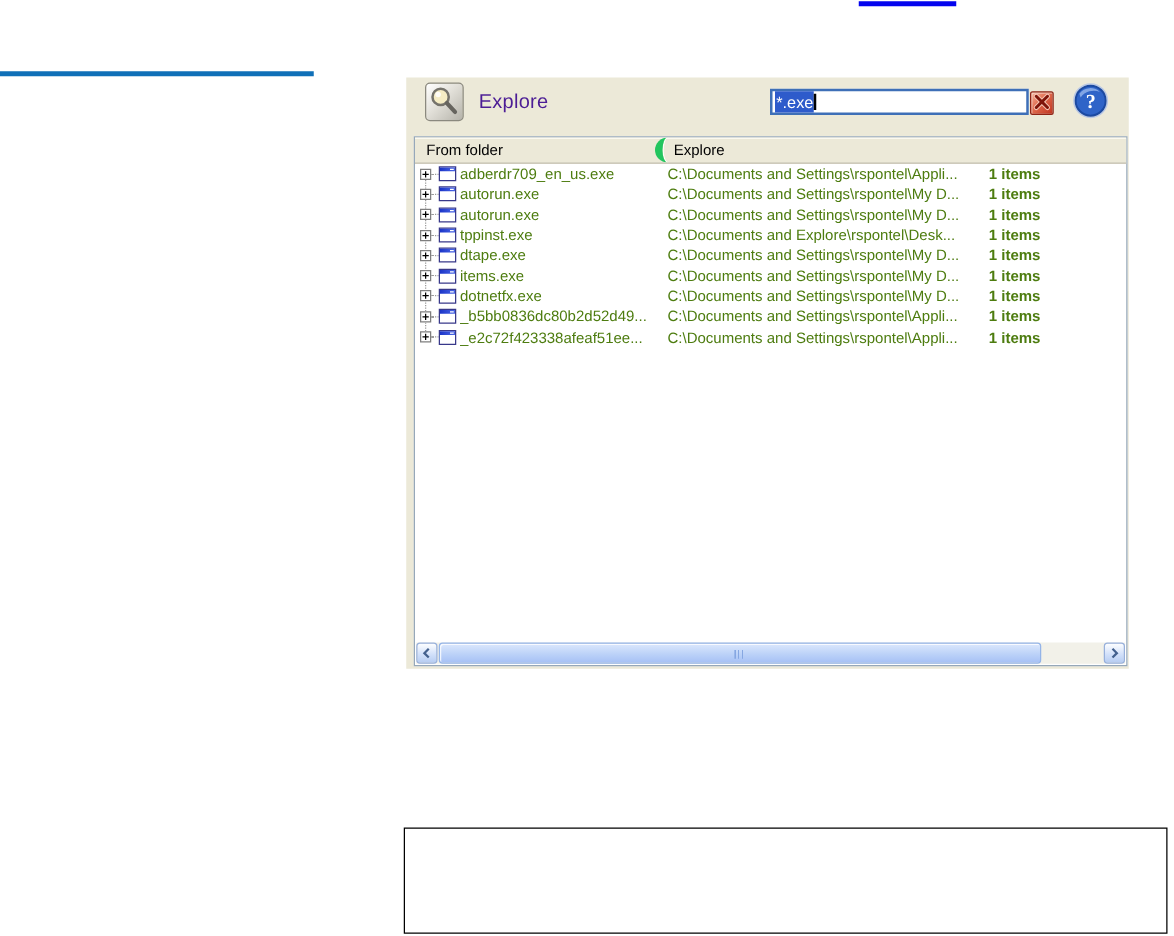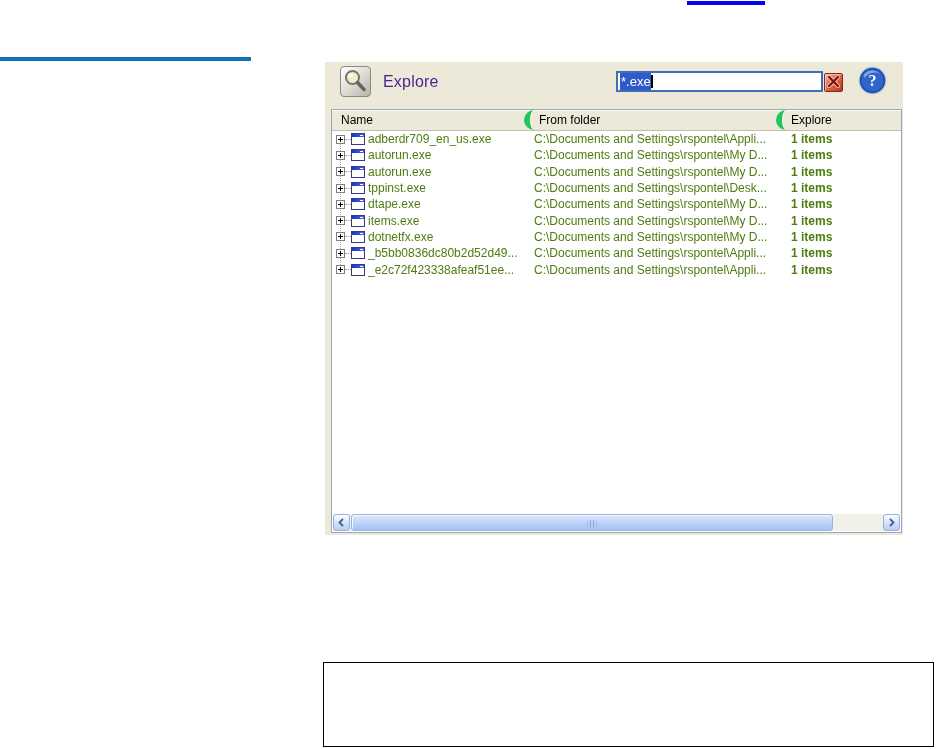--- a/index.html
+++ b/index.html
@@ -134,21 +134,20 @@
     <svg width="29" height="29" viewBox="0 0 29 29">
       <circle cx="14.5" cy="14.5" r="13.4" fill="none" stroke="#b9c8e6" stroke-width="1.2"></circle>
       <circle cx="14.5" cy="14.5" r="12" fill="#2f64c8" stroke="#1c4aa2" stroke-width="1.6"></circle>
       <path d="M5.5 9 A11 11 0 0 1 22 7.5 A13 13 0 0 0 6.5 12 Z" fill="#8fb0ea" opacity="0.85"></path>
       <text x="14.5" y="20" text-anchor="middle" font-family="Liberation Serif, serif" font-size="16" font-weight="bold" fill="#ffffff">?</text>
     </svg>
   </button>
 
   <div class="list">
     <div class="cols">
-      <div class="col">Name</div>
       <div class="col">From folder</div>
       <div class="col">Explore</div>
     </div>
 
     <div class="rows">
       <div class="treeline"></div>
     <div class="row">
     <div class="name-cell">
       <span class="plus"></span>
       <span class="dash"></span>
@@ -178,21 +177,21 @@
     <div class="folder-cell">C:\Documents and Settings\rspontel\My D...</div>
     <div class="versions-cell">1 items</div>
   </div>
         <div class="row">
     <div class="name-cell">
       <span class="plus"></span>
       <span class="dash"></span>
       <span class="winicon"></span>
       <span class="fname">tppinst.exe</span>
     </div>
-    <div class="folder-cell">C:\Documents and Settings\rspontel\Desk...</div>
+    <div class="folder-cell">C:\Documents and Explore\rspontel\Desk...</div>
     <div class="versions-cell">1 items</div>
   </div>
         <div class="row">
     <div class="name-cell">
       <span class="plus"></span>
       <span class="dash"></span>
       <span class="winicon"></span>
       <span class="fname">dtape.exe</span>
     </div>
     <div class="folder-cell">C:\Documents and Settings\rspontel\My D...</div>

